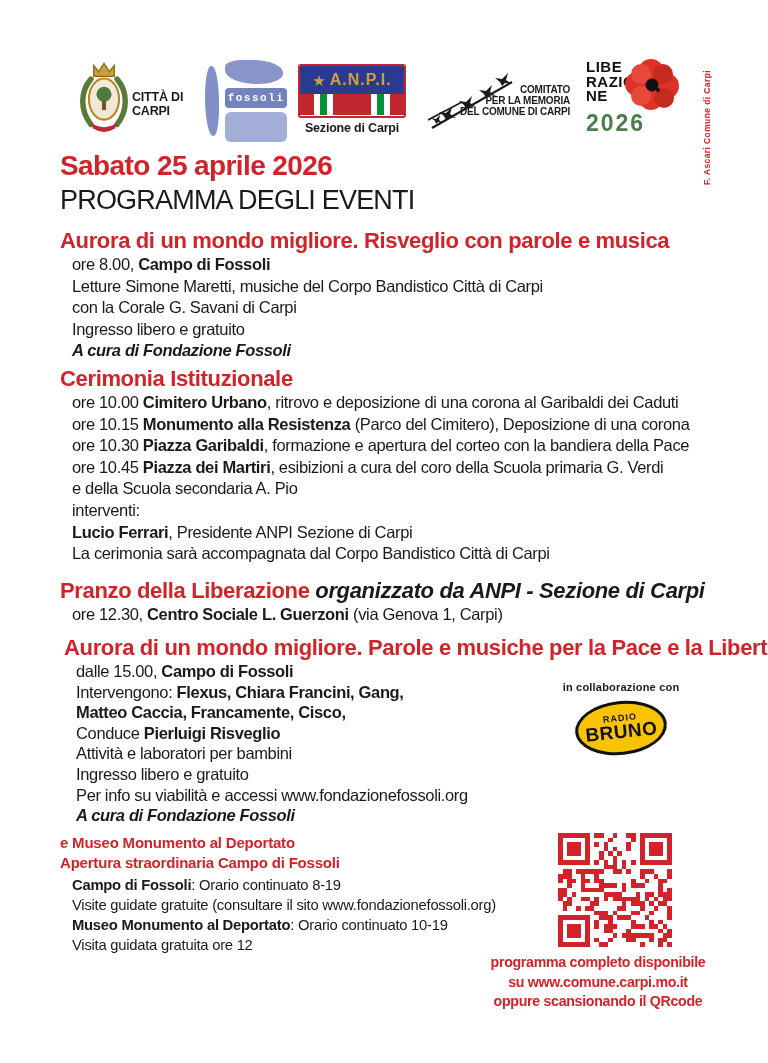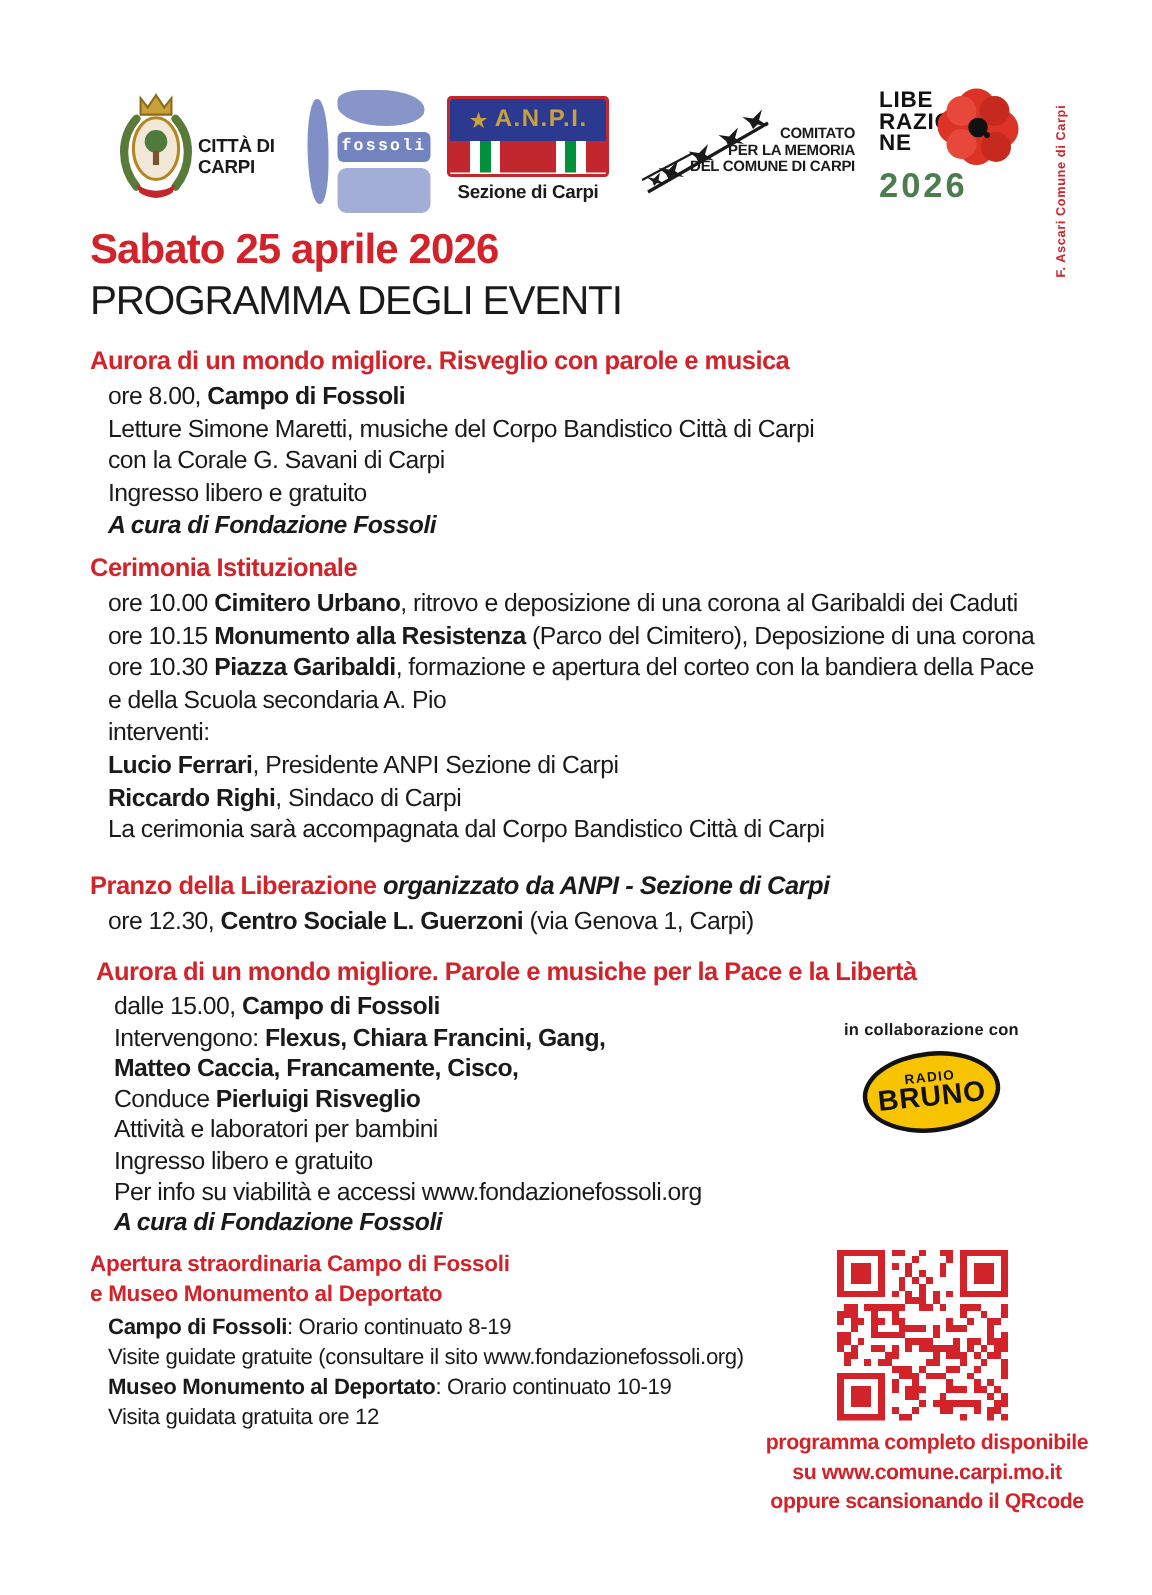--- a/index.html
+++ b/index.html
@@ -9,21 +9,21 @@
   .abs{position:absolute;}
   .line{white-space:nowrap;}
   .sb{font-weight:bold;}
   .si{font-style:italic;}
 
   
   .date{font-size:28px;font-weight:bold;color:var(--red);letter-spacing:-0.6px;}
   .title{font-size:27px;font-weight:400;color:var(--black);letter-spacing:-0.8px;margin-top:3px;}
 
   
-  .sec .sec-head .line{color:var(--red);font-weight:bold;font-size:17px;line-height:20px;letter-spacing:-0.35px;}
+  .sec .sec-head .line{color:var(--red);font-weight:bold;font-size:22px;line-height:20px;letter-spacing:-0.35px;}
   .sec .sec-head{margin-bottom:3px;}
   .sec .sec-body .line{font-size:16.5px;line-height:21.6px;letter-spacing:-0.35px;margin-left:12px;}
   .sec-s4 .sec-body .line{line-height:20.6px;}
   .sec-small .sec-head .line{font-size:15px;line-height:19.5px;letter-spacing:-0.2px;}
   .sec-small .sec-body .line{font-size:14.8px;line-height:20px;letter-spacing:-0.25px;}
 
   
   .credit{writing-mode:vertical-rl;transform:rotate(180deg);font-size:8.5px;font-weight:bold;
           color:var(--red);letter-spacing:0.4px;height:130px;}
 
@@ -159,24 +159,24 @@
 </div>
 
 <div class="abs sec" style="left:60px;top:369px;">
   <div class="sec-head">
       <div class="line"><span>Cerimonia Istituzionale</span></div>
     </div>
   <div class="sec-body">
       <div class="line"><span>ore 10.00 </span><span class="sb">Cimitero Urbano</span><span>, ritrovo e deposizione di una corona al Garibaldi dei Caduti</span></div>
       <div class="line"><span>ore 10.15 </span><span class="sb">Monumento alla Resistenza</span><span> (Parco del Cimitero), Deposizione di una corona</span></div>
       <div class="line"><span>ore 10.30 </span><span class="sb">Piazza Garibaldi</span><span>, formazione e apertura del corteo con la bandiera della Pace</span></div>
+      <div class="line"><span>ore 10.45 </span><span class="sb">Piazza dei Martiri</span><span>, esibizioni a cura del coro della Scuola primaria G. Verdi</span></div>
       <div class="line"><span>e della Scuola secondaria A. Pio</span></div>
       <div class="line"><span>interventi:</span></div>
       <div class="line"><span class="sb">Lucio Ferrari</span><span>, Presidente ANPI Sezione di Carpi</span></div>
-      <div class="line"><span class="sb">Riccardo Righi</span><span>, Sindaco di Carpi</span></div>
       <div class="line"><span>La cerimonia sarà accompagnata dal Corpo Bandistico Città di Carpi</span></div>
     </div>
 </div>
 
 <div class="abs sec" style="left:60px;top:581px;">
   <div class="sec-head">
       <div class="line"><span>Pranzo della Liberazione</span><span class="si" style="color: rgb(26, 26, 26);"> organizzato da ANPI - Sezione di Carpi</span></div>
     </div>
   <div class="sec-body">
       <div class="line"><span>ore 12.30, </span><span class="sb">Centro Sociale L. Guerzoni</span><span> (via Genova 1, Carpi)</span></div>
@@ -194,22 +194,22 @@
       <div class="line"><span>Conduce </span><span class="sb">Pierluigi Risveglio</span></div>
       <div class="line"><span>Attività e laboratori per bambini</span></div>
       <div class="line"><span>Ingresso libero e gratuito</span></div>
       <div class="line"><span>Per info su viabilità e accessi www.fondazionefossoli.org</span></div>
       <div class="line"><span class="sb si">A cura di Fondazione Fossoli</span></div>
     </div>
 </div>
 
 <div class="abs sec sec-small" style="left:60px;top:833px;">
   <div class="sec-head">
+      <div class="line"><span>e Museo Monumento al Deportato</span></div>
       <div class="line"><span>Apertura straordinaria Campo di Fossoli</span></div>
-      <div class="line"><span>e Museo Monumento al Deportato</span></div>
     </div>
   <div class="sec-body">
       <div class="line"><span class="sb">Campo di Fossoli</span><span>: Orario continuato 8-19</span></div>
       <div class="line"><span>Visite guidate gratuite (consultare il sito www.fondazionefossoli.org)</span></div>
       <div class="line"><span class="sb">Museo Monumento al Deportato</span><span>: Orario continuato 10-19</span></div>
       <div class="line"><span>Visita guidata gratuita ore 12</span></div>
     </div>
 </div>
 
 <div class="abs" style="left:556px;top:681px;width:130px;">
@@ -416,17 +416,17 @@
       <rect x="1" y="1" width="5" height="5" fill="#fff"></rect>
       <rect x="2" y="2" width="3" height="3" fill="#d2232a"></rect>
       <rect x="18" y="0" width="7" height="7"></rect>
       <rect x="19" y="1" width="5" height="5" fill="#fff"></rect>
       <rect x="20" y="2" width="3" height="3" fill="#d2232a"></rect>
       <rect x="0" y="18" width="7" height="7"></rect>
       <rect x="1" y="19" width="5" height="5" fill="#fff"></rect>
       <rect x="2" y="20" width="3" height="3" fill="#d2232a"></rect>
     </svg></div>
 
-<div class="abs qr-caption" style="left:498px;top:953px;">
+<div class="abs qr-caption" style="left:478px;top:953px;">
     <div class="line"><span>programma completo disponibile</span></div>
     <div class="line"><span>su www.comune.carpi.mo.it</span></div>
     <div class="line"><span>oppure scansionando il QRcode</span></div>
   </div>
 
 </body></html>

